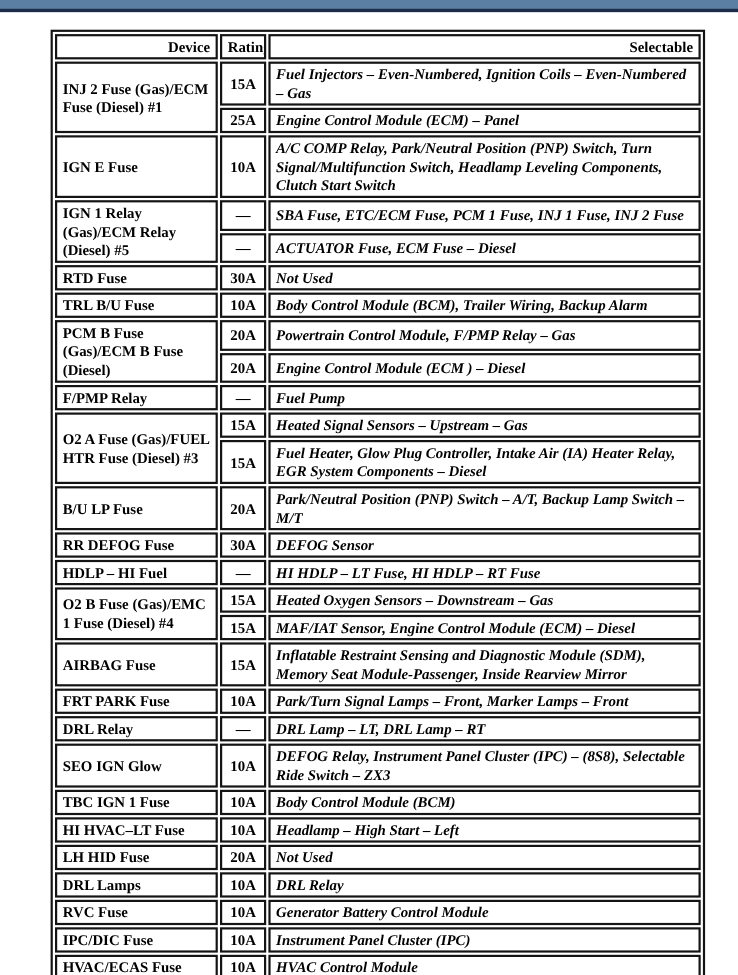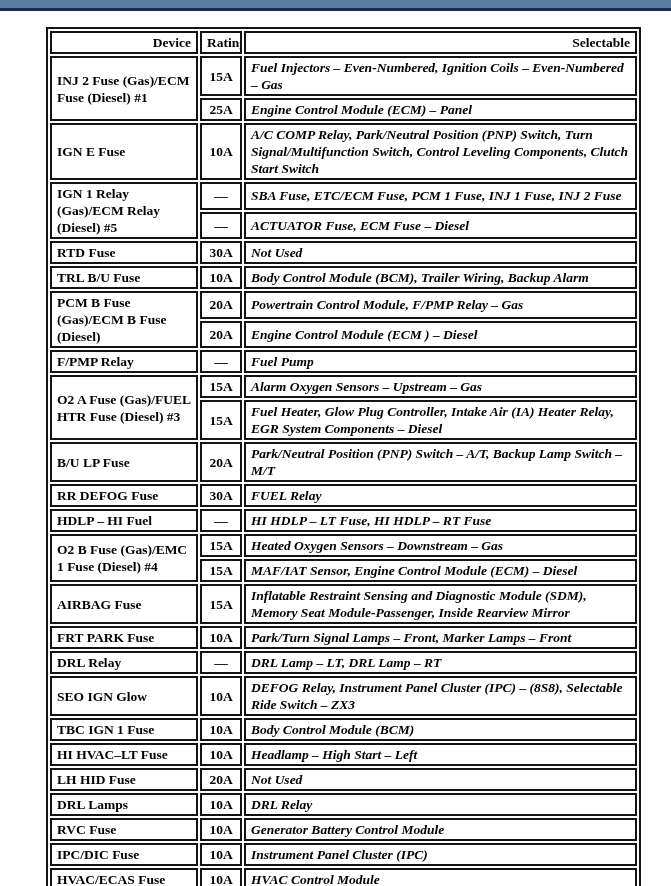--- a/index.html
+++ b/index.html
@@ -94,21 +94,21 @@
           <td class="rating">15A</td>
           <td class="desc">Fuel Injectors – Even-Numbered, Ignition Coils – Even-Numbered – Gas</td>
         </tr>
         <tr>
           <td class="rating">25A</td>
           <td class="desc">Engine Control Module (ECM) – Panel</td>
         </tr>
         <tr>
           <td class="device" rowspan="1">IGN E Fuse</td>
           <td class="rating">10A</td>
-          <td class="desc">A/C COMP Relay, Park/Neutral Position (PNP) Switch, Turn Signal/Multifunction Switch, Control Leveling Components, Clutch Start Switch</td>
+          <td class="desc">A/C COMP Relay, Park/Neutral Position (PNP) Switch, Turn Signal/Multifunction Switch, Headlamp Leveling Components, Clutch Start Switch</td>
         </tr>
         <tr>
           <td class="device" rowspan="2">IGN 1 Relay (Gas)/ECM Relay (Diesel) #5</td>
           <td class="rating">—</td>
           <td class="desc">SBA Fuse, ETC/ECM Fuse, PCM 1 Fuse, INJ 1 Fuse, INJ 2 Fuse</td>
         </tr>
         <tr>
           <td class="rating">—</td>
           <td class="desc">ACTUATOR Fuse, ECM Fuse – Diesel</td>
         </tr>
@@ -132,35 +132,35 @@
           <td class="desc">Engine Control Module (ECM ) – Diesel</td>
         </tr>
         <tr>
           <td class="device" rowspan="1">F/PMP Relay</td>
           <td class="rating">—</td>
           <td class="desc">Fuel Pump</td>
         </tr>
         <tr>
           <td class="device" rowspan="2">O2 A Fuse (Gas)/FUEL HTR Fuse (Diesel) #3</td>
           <td class="rating">15A</td>
-          <td class="desc">Alarm Oxygen Sensors – Upstream – Gas</td>
+          <td class="desc">Heated Signal Sensors – Upstream – Gas</td>
         </tr>
         <tr>
           <td class="rating">15A</td>
           <td class="desc">Fuel Heater, Glow Plug Controller, Intake Air (IA) Heater Relay, EGR System Components – Diesel</td>
         </tr>
         <tr>
           <td class="device" rowspan="1">B/U LP Fuse</td>
           <td class="rating">20A</td>
           <td class="desc">Park/Neutral Position (PNP) Switch – A/T, Backup Lamp Switch – M/T</td>
         </tr>
         <tr>
           <td class="device" rowspan="1">RR DEFOG Fuse</td>
           <td class="rating">30A</td>
-          <td class="desc">FUEL Relay</td>
+          <td class="desc">DEFOG Sensor</td>
         </tr>
         <tr>
           <td class="device" rowspan="1">HDLP – HI Fuel</td>
           <td class="rating">—</td>
           <td class="desc">HI HDLP – LT Fuse, HI HDLP – RT Fuse</td>
         </tr>
         <tr>
           <td class="device" rowspan="2">O2 B Fuse (Gas)/EMC 1 Fuse (Diesel) #4</td>
           <td class="rating">15A</td>
           <td class="desc">Heated Oxygen Sensors – Downstream – Gas</td>

